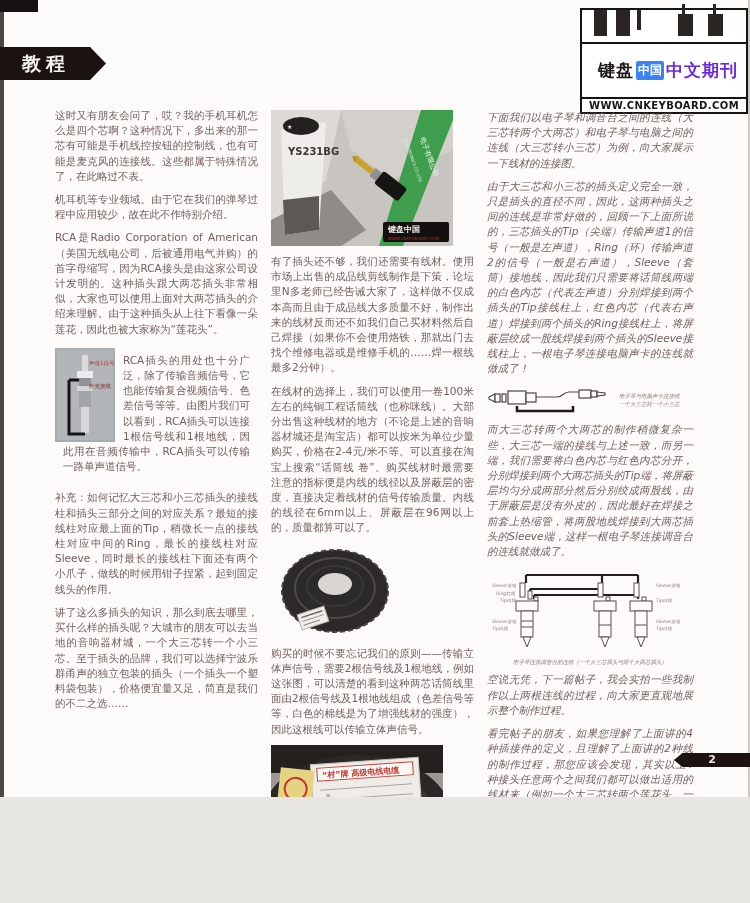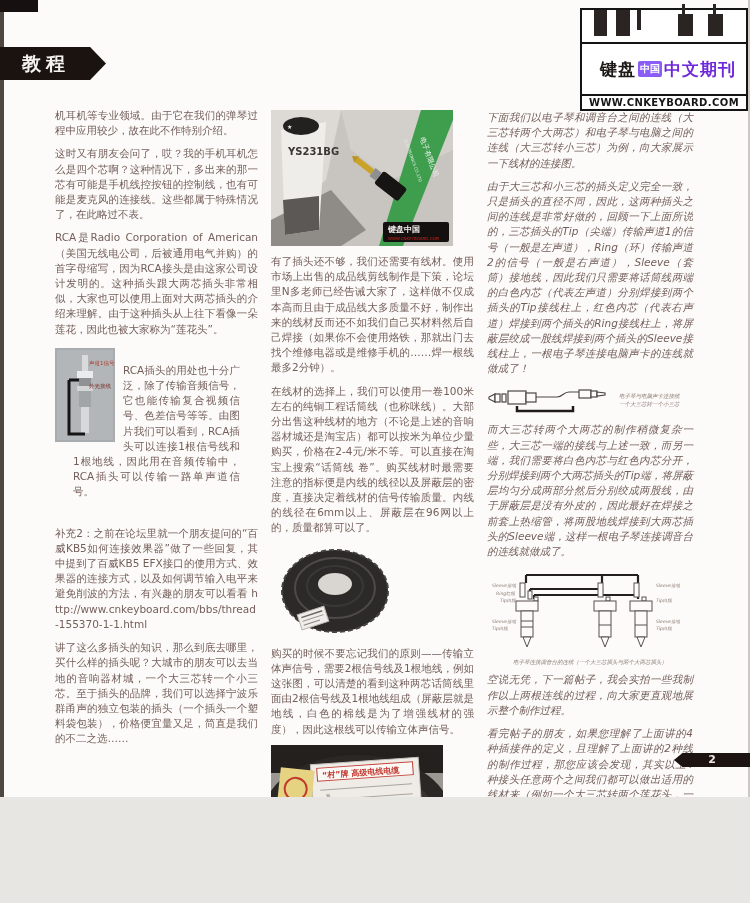--- a/index.html
+++ b/index.html
@@ -14,21 +14,21 @@
             clip-path:polygon(0 0,85% 0,100% 50%,85% 100%,0 100%);
             color:#f5f3f0;font-size:19px;font-weight:bold;letter-spacing:5px;
             text-align:center;line-height:33px;padding-right:14px;box-sizing:border-box;}
 
   
   .logo{position:absolute;left:580px;top:8px;width:168px;border:2px solid #141414;background:#fff;box-sizing:border-box;}
   .keys{position:relative;height:32px;background:#fff;border-bottom:2px solid #141414;}
   .keys .bk{position:absolute;top:0;background:#2a2423;}
   .logo-line2{display:flex;align-items:center;justify-content:center;padding:1px 2px;background:#fff;}
   .logo-kb{font-size:17px;font-weight:bold;color:#1c1816;letter-spacing:1px;margin-left:8px;}
-  .logo-cn{background:#8b5cf6;color:#fff;font-size:10px;font-weight:bold;padding:1px 2px;margin:16px 2px;border-radius:2px;}
+  .logo-cn{background:#3b82f6;color:#fff;font-size:12px;font-weight:bold;padding:1px 2px;margin:16px 2px;border-radius:2px;}
   .logo-jk{font-size:17px;font-weight:bold;color:#6d28d9;letter-spacing:1px;}
   .logo-url{border-top:2px solid #141414;font-size:10px;font-weight:bold;color:#171717;
             text-align:center;letter-spacing:.4px;padding:1px 0;background:#fff;}
 
   
   .col{position:absolute;top:108px;width:203px;font-size:10.5px;line-height:15.2px;
        color:#735e5a;text-align:justify;}
   .col p{margin:0 0 8px;}
   #colL{left:55px;}
   #colM{left:271px;top:110px;}
@@ -72,46 +72,43 @@
     </div>
     <div class="logo-line2">
       <span class="logo-kb">键盘</span>
       <span class="logo-cn">中国</span>
       <span class="logo-jk">中文期刊</span>
     </div>
     <div class="logo-url">WWW.CNKEYBOARD.COM</div>
   </div>
 
   <div class="col" id="colL">
+    <p>这时又有朋友会问了，哎？我的手机耳机怎么是四个芯啊？这种情况下，多出来的那一芯有可能是手机线控按钮的控制线，也有可能是麦克风的连接线。这些都属于特殊情况了，在此略过不表。</p>
     <p>机耳机等专业领域。由于它在我们的弹琴过程中应用较少，故在此不作特别介绍。</p>
-    <p>这时又有朋友会问了，哎？我的手机耳机怎么是四个芯啊？这种情况下，多出来的那一芯有可能是手机线控按钮的控制线，也有可能是麦克风的连接线。这些都属于特殊情况了，在此略过不表。</p>
     <p>RCA是Radio Corporation of American（美国无线电公司，后被通用电气并购）的首字母缩写，因为RCA接头是由这家公司设计发明的。这种插头跟大两芯插头非常相似，大家也可以使用上面对大两芯插头的介绍来理解。由于这种插头从上往下看像一朵莲花，因此也被大家称为“莲花头”。</p>
 
     <div class="rca-wrap">
       <svg width="60" height="94" viewBox="0 0 60 94">
         <rect width="60" height="94" fill="#a9acae"></rect>
         <rect x="2" y="2" width="56" height="90" fill="#b3b6b8"></rect>
         <rect x="27" y="7" width="6" height="17" fill="#d8dadc"></rect>
         <rect x="22" y="23" width="16" height="7" fill="#e9ebec"></rect>
         <rect x="24" y="30" width="12" height="8" fill="#8f9294"></rect>
         <rect x="22" y="38" width="16" height="5" fill="#d2d4d6"></rect>
         <rect x="24" y="43" width="12" height="16" fill="#a2a5a7"></rect>
         <rect x="26" y="59" width="8" height="26" fill="#d6d8da"></rect>
         <path d="M14 32 V86 H30" stroke="#151515" stroke-width="3" fill="none"></path>
         <path d="M14 32 H24" stroke="#151515" stroke-width="3" fill="none"></path>
         <text x="34" y="17" font-size="5.5" fill="#b03a30">声道1信号</text>
         <text x="34" y="40" font-size="5.5" fill="#7c2a24">外壳接线</text>
       </svg>
-      <p style="margin:18px;">RCA插头的用处也十分广泛，除了传输音频信号，它也能传输复合视频信号、色差信号等等。由图片我们可以看到，RCA插头可以连接1根信号线和1根地线，因此用在音频传输中，RCA插头可以传输一路单声道信号。</p>
-    </div>
-
-    <p>
-      <span>补充2：之前在论坛里就一个朋友提问的“百威KB5如何连接效果器”做了一些回复，其中提到了百威KB5 EFX接口的使用方式、效果器的连接方式，以及如何调节输入电平来避免削波的方法，有兴趣的朋友可以看看</span>
-      <span class="linktext">http://www.cnkeyboard.com/bbs/thread-155370-1-1.html</span>
-    </p>
+      <p style="margin:8px;">RCA插头的用处也十分广泛，除了传输音频信号，它也能传输复合视频信号、色差信号等等。由图片我们可以看到，RCA插头可以连接1根信号线和1根地线，因此用在音频传输中，RCA插头可以传输一路单声道信号。</p>
+    </div>
+
+    <p>补充：如何记忆大三芯和小三芯插头的接线柱和插头三部分之间的对应关系？最短的接线柱对应最上面的Tip，稍微长一点的接线柱对应中间的Ring，最长的接线柱对应Sleeve，同时最长的接线柱下面还有两个小爪子，做线的时候用钳子捏紧，起到固定线头的作用。</p>
     <p>讲了这么多插头的知识，那么到底去哪里，买什么样的插头呢？大城市的朋友可以去当地的音响器材城，一个大三芯转一个小三芯。至于插头的品牌，我们可以选择宁波乐群甬声的独立包装的插头（一个插头一个塑料袋包装），价格便宜量又足，简直是我们的不二之选……</p>
   </div>
 
   <div class="col" id="colM">
     <svg class="photo" width="182" height="136" viewBox="0 0 182 136">
       <rect width="182" height="136" fill="#c8c5c1"></rect>
       <polygon points="0,0 70,0 55,70 18,100 0,110" fill="#dddad6"></polygon>
       <polygon points="70,0 182,0 182,40 120,70 80,40" fill="#d3d0cc"></polygon>
       <polygon points="0,110 60,80 95,120 70,136 0,136" fill="#8f8c88"></polygon>
       <polygon points="10,20 55,12 48,120 14,125" fill="#efedea"></polygon>
@@ -144,21 +141,21 @@
       <ellipse cx="56" cy="42" rx="28" ry="20" fill="none" stroke="#3a3836" stroke-width="2"></ellipse>
       <ellipse cx="56" cy="40" rx="17" ry="11" fill="#d9d6d1"></ellipse>
       <g transform="rotate(-18 34 74)">
         <rect x="20" y="66" width="28" height="16" fill="#efede9" stroke="#b7b3ad"></rect>
         <line x1="23" y1="70" x2="45" y2="70" stroke="#6b6762" stroke-width="1.5"></line>
         <line x1="23" y1="74" x2="45" y2="74" stroke="#8a8680" stroke-width="1"></line>
         <line x1="23" y1="78" x2="40" y2="78" stroke="#8a8680" stroke-width="1"></line>
       </g>
     </svg>
 
-    <p>购买的时候不要忘记我们的原则——传输立体声信号，需要2根信号线及1根地线，例如这张图，可以清楚的看到这种两芯话筒线里面由2根信号线及1根地线组成（屏蔽层就是地线，白色的棉线是为了增强线材的强度），因此这根线可以传输立体声信号。</p>
+    <p>购买的时候不要忘记我们的原则——传输立体声信号，需要2根信号线及1根地线，例如这张图，可以清楚的看到这种两芯话筒线里面由2根信号线及1根地线组成（色差信号等等，白色的棉线是为了增强线材的强度），因此这根线可以传输立体声信号。</p>
 
     <svg class="photo" width="172" height="134" viewBox="0 0 172 134">
       <rect width="172" height="134" fill="#9b9793"></rect>
       <rect width="172" height="28" fill="#23201e"></rect>
       <ellipse cx="86" cy="66" rx="92" ry="56" fill="#2b2725"></ellipse>
       <ellipse cx="86" cy="70" rx="78" ry="46" fill="#383330"></ellipse>
       <g transform="rotate(-4 95 55)">
         <rect x="42" y="16" width="108" height="74" fill="#efece7" stroke="#c4bfb8"></rect>
         <rect x="48" y="20" width="96" height="13" fill="#fbf9f6" stroke="#c24038"></rect>
         <text x="53" y="30" font-size="8" font-weight="bold" fill="#c2372e">“村”牌 高级电线电缆</text>

